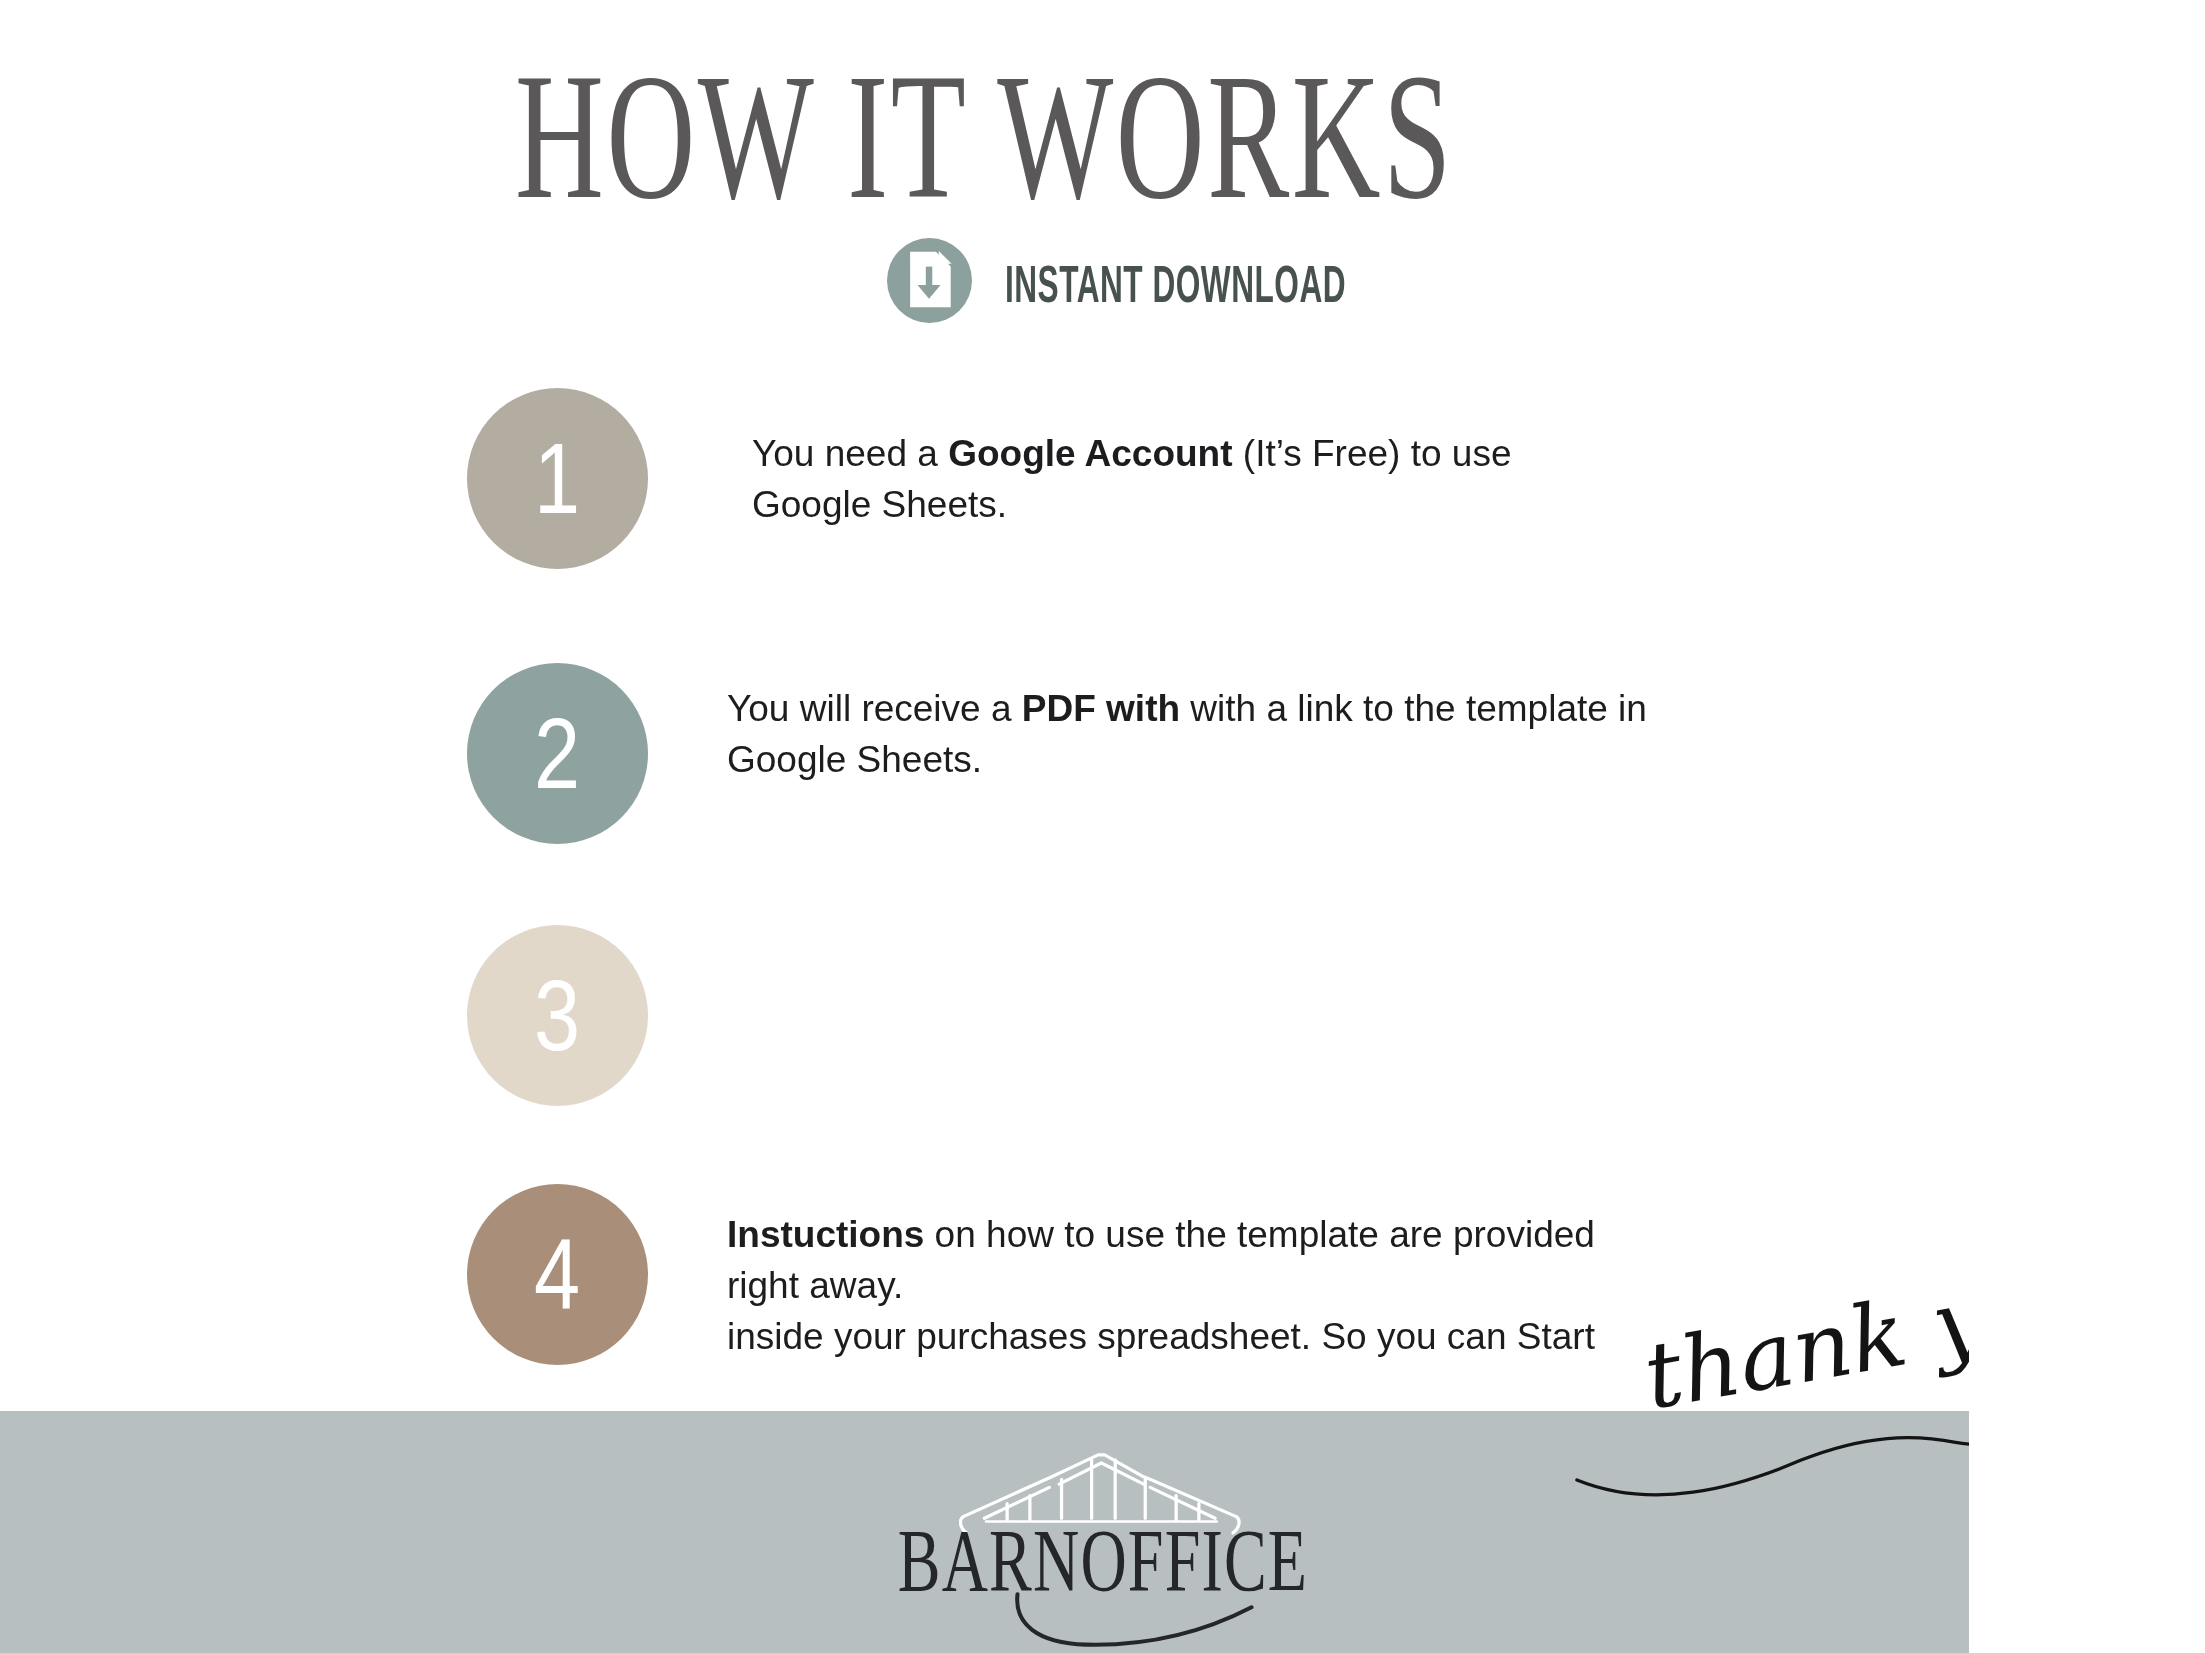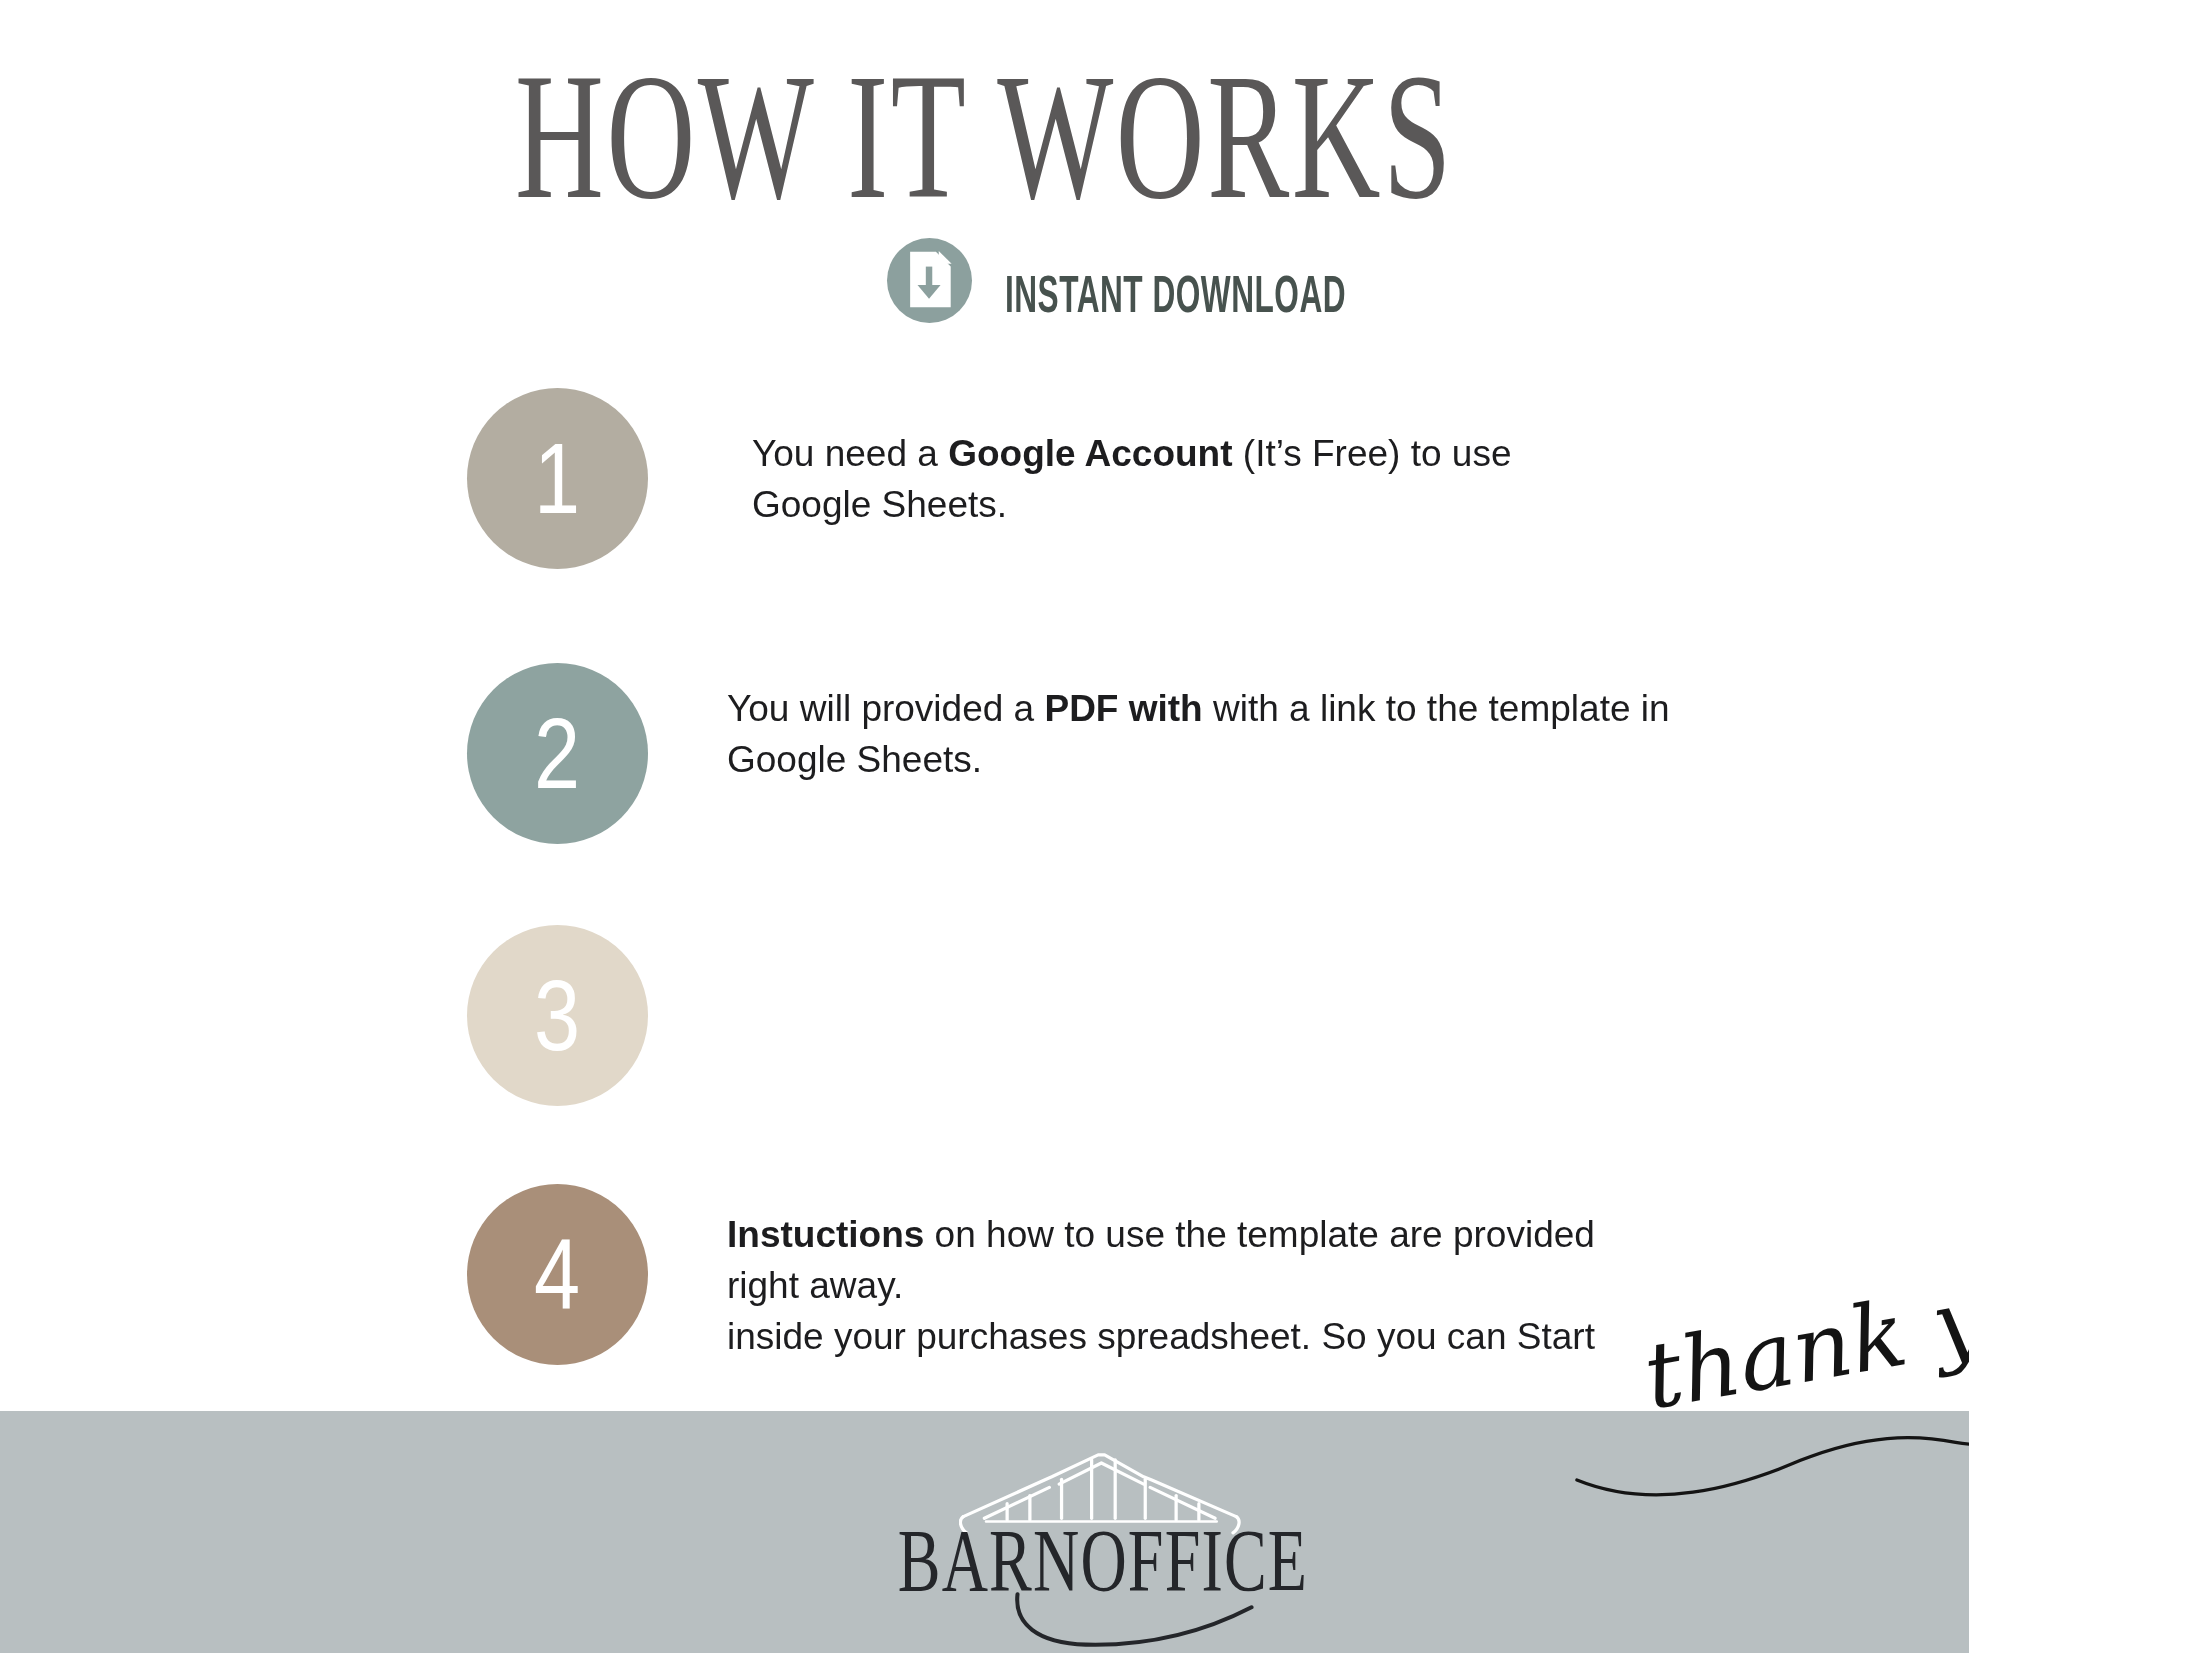--- a/index.html
+++ b/index.html
@@ -13,21 +13,21 @@
     font-family:"Liberation Serif",serif;font-weight:400;
     font-size:123px;line-height:1;letter-spacing:2.5px;color:#5a5858;
     transform:scaleY(1.46);transform-origin:center top;white-space:nowrap;
   }
   
   .badge-icon-circle{
     position:absolute;left:887px;top:238px;width:85px;height:85px;
     border-radius:50%;background:#8ca09e;display:flex;align-items:center;justify-content:center;
   }
   .badge-label-wrap{
-    position:absolute;left:1005px;top:252px;height:85px;display:flex;align-items:center;
+    position:absolute;left:1005px;top:242px;height:85px;display:flex;align-items:center;
   }
   .badge-label{
     display:inline-block;font-weight:700;font-size:51px;letter-spacing:0.8px;
     color:#47524e;transform:scaleX(0.62);transform-origin:left center;white-space:nowrap;
   }
   
   .step{
     position:absolute;left:467px;height:181px;display:flex;align-items:center;
   }
   .step[data-step="0"]{top:388px;}
@@ -99,21 +99,21 @@
     <div class="step-text">
         <div><span>You need a </span><strong>Google Account</strong><span> (It’s Free) to use</span></div>
         <div><span>Google Sheets.</span></div>
       </div>
   </div>
   <div class="step" data-step="1">
     <div class="step-circle" style="background: rgb(142, 163, 160);">
       <span class="step-number">2</span>
     </div>
     <div class="step-text">
-        <div><span>You will provided a </span><strong>PDF with</strong><span> with a link to the template in</span></div>
+        <div><span>You will receive a </span><strong>PDF with</strong><span> with a link to the template in</span></div>
         <div><span>Google Sheets.</span></div>
       </div>
   </div>
   <div class="step" data-step="2">
     <div class="step-circle" style="background: rgb(225, 216, 201);">
       <span class="step-number">3</span>
     </div>
   </div>
   <div class="step" data-step="3">
     <div class="step-circle" style="background: rgb(169, 143, 121);">

